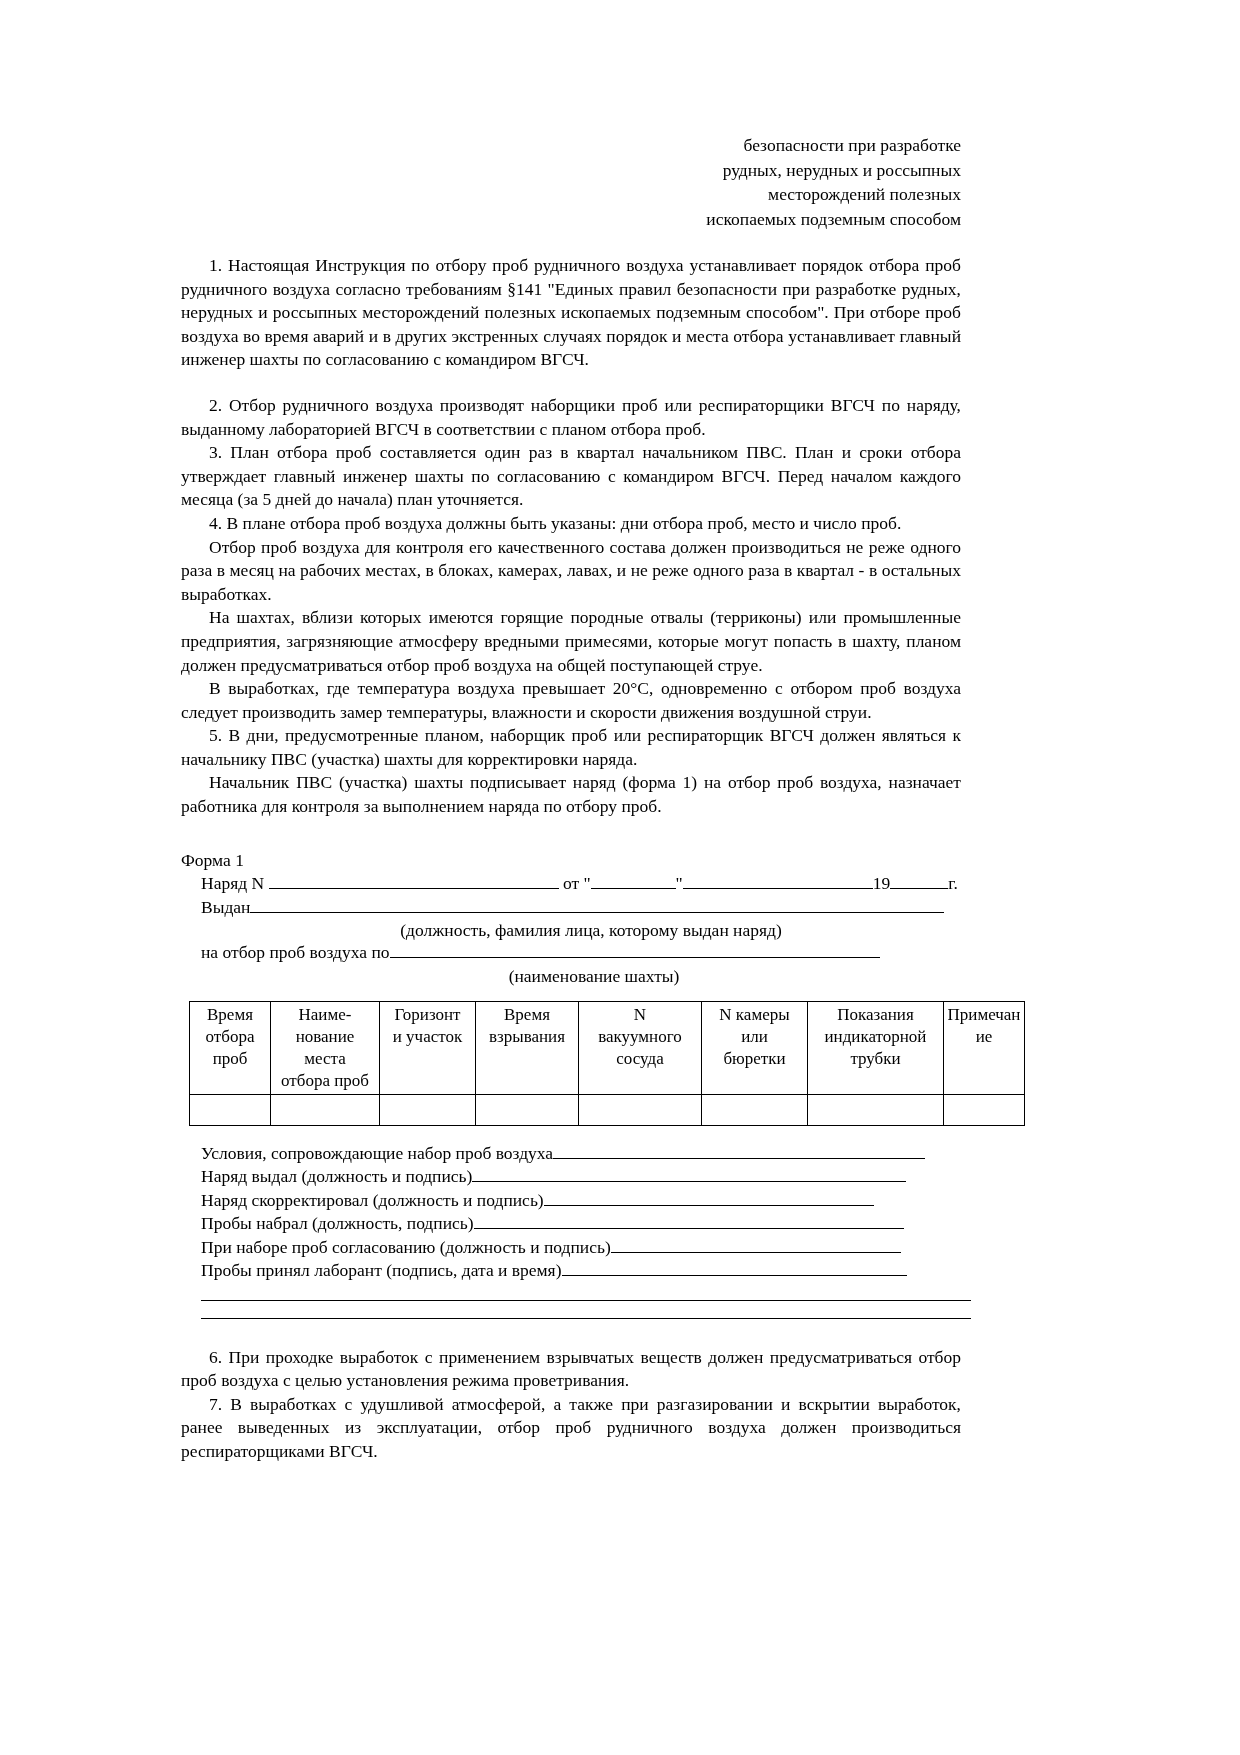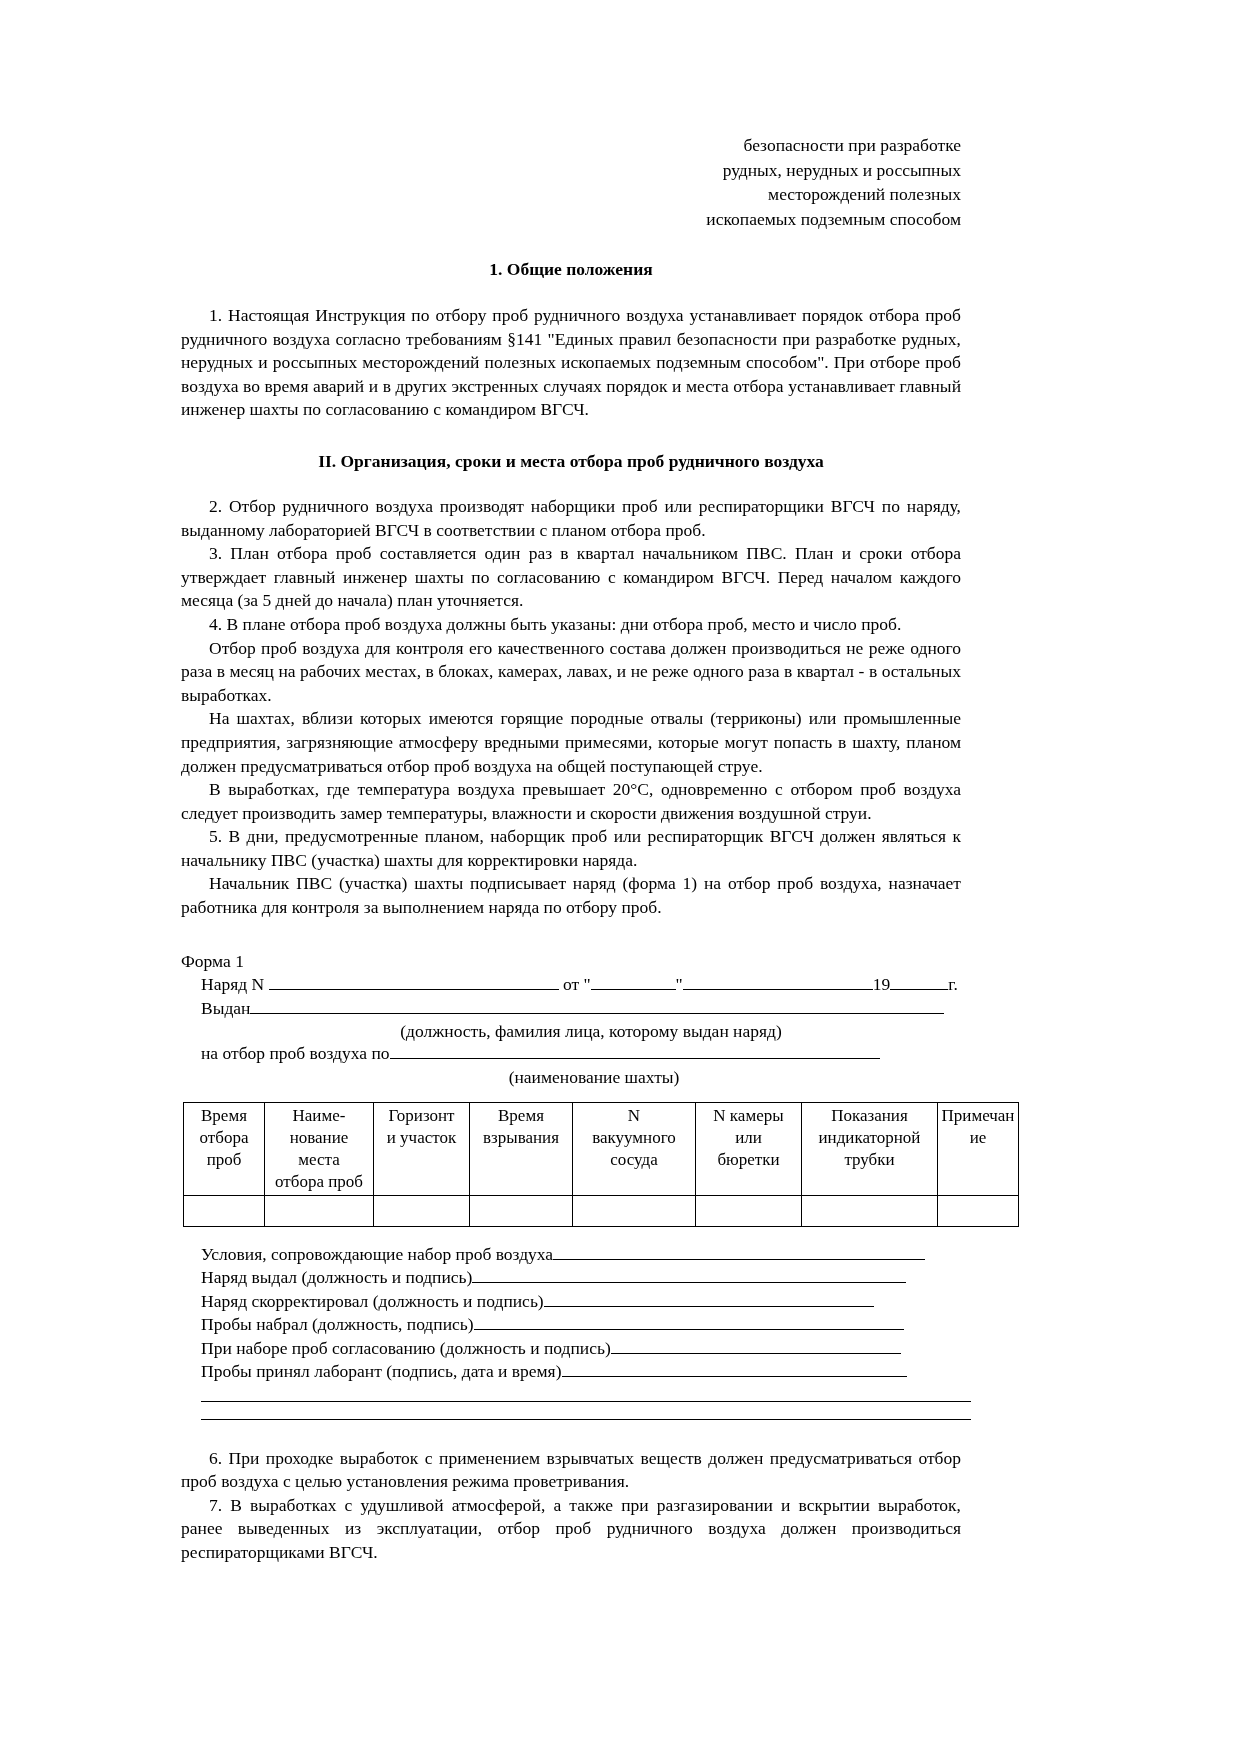--- a/index.html
+++ b/index.html
@@ -80,21 +80,21 @@
     line-height: 22px;
   }
   .cap-left1 { padding-left: 40px; }
   .cap-left2 { padding-left: 46px; }
 
   
   table.naryad {
     border-collapse: collapse;
     width: 795px;
     margin-top: 14px;
-    margin-left: 2px;
+    margin-left: 8px;
     table-layout: fixed;
   }
   table.naryad th,
   table.naryad td {
     border: 1px solid #000;
     font-weight: normal;
     font-size: 17px;
     line-height: 22px;
     text-align: center;
     vertical-align: top;
@@ -124,24 +124,22 @@
 
 <div class="page">
 
   <div class="doc-header">
     <div>безопасности при разработке</div>
     <div>рудных, нерудных и россыпных</div>
     <div>месторождений полезных</div>
     <div>ископаемых подземным способом</div>
   </div>
 
-  <h2 class="sec">1. Общие положения</h2>
   <p class="body first">1. Настоящая Инструкция по отбору проб рудничного воздуха устанавливает порядок отбора проб рудничного воздуха согласно требованиям §141 "Единых правил безопасности при разработке рудных, нерудных и россыпных месторождений полезных ископаемых подземным способом". При отборе проб воздуха во время аварий и в других экстренных случаях порядок и места отбора устанавливает главный инженер шахты по согласованию с командиром ВГСЧ.</p>
 
-  <h2 class="sec sec2">II. Организация, сроки и места отбора проб рудничного воздуха</h2>
 
   <p class="body gap">2. Отбор рудничного воздуха производят наборщики проб или респираторщики ВГСЧ по наряду, выданному лабораторией ВГСЧ в соответствии с планом отбора проб.</p>
   <p class="body tight">3. План отбора проб составляется один раз в квартал начальником ПВС. План и сроки отбора утверждает главный инженер шахты по согласованию с командиром ВГСЧ. Перед началом каждого месяца (за 5 дней до начала) план уточняется.</p>
   <p class="body tight">4. В плане отбора проб воздуха должны быть указаны: дни отбора проб, место и число проб.</p>
   <p class="body tight">Отбор проб воздуха для контроля его качественного состава должен производиться не реже одного раза в месяц на рабочих местах, в блоках, камерах, лавах, и не реже одного раза в квартал - в остальных выработках.</p>
   <p class="body tight">На шахтах, вблизи которых имеются горящие породные отвалы (терриконы) или промышленные предприятия, загрязняющие атмосферу вредными примесями, которые могут попасть в шахту, планом должен предусматриваться отбор проб воздуха на общей поступающей струе.</p>
   <p class="body tight">В выработках, где температура воздуха превышает 20°С, одновременно с отбором проб воздуха следует производить замер температуры, влажности и скорости движения воздушной струи.</p>
   <p class="body tight">5. В дни, предусмотренные планом, наборщик проб или респираторщик ВГСЧ должен являться к начальнику ПВС (участка) шахты для корректировки наряда.</p>
   <p class="body tight">Начальник ПВС (участка) шахты подписывает наряд (форма 1) на отбор проб воздуха, назначает работника для контроля за выполнением наряда по отбору проб.</p>
 

